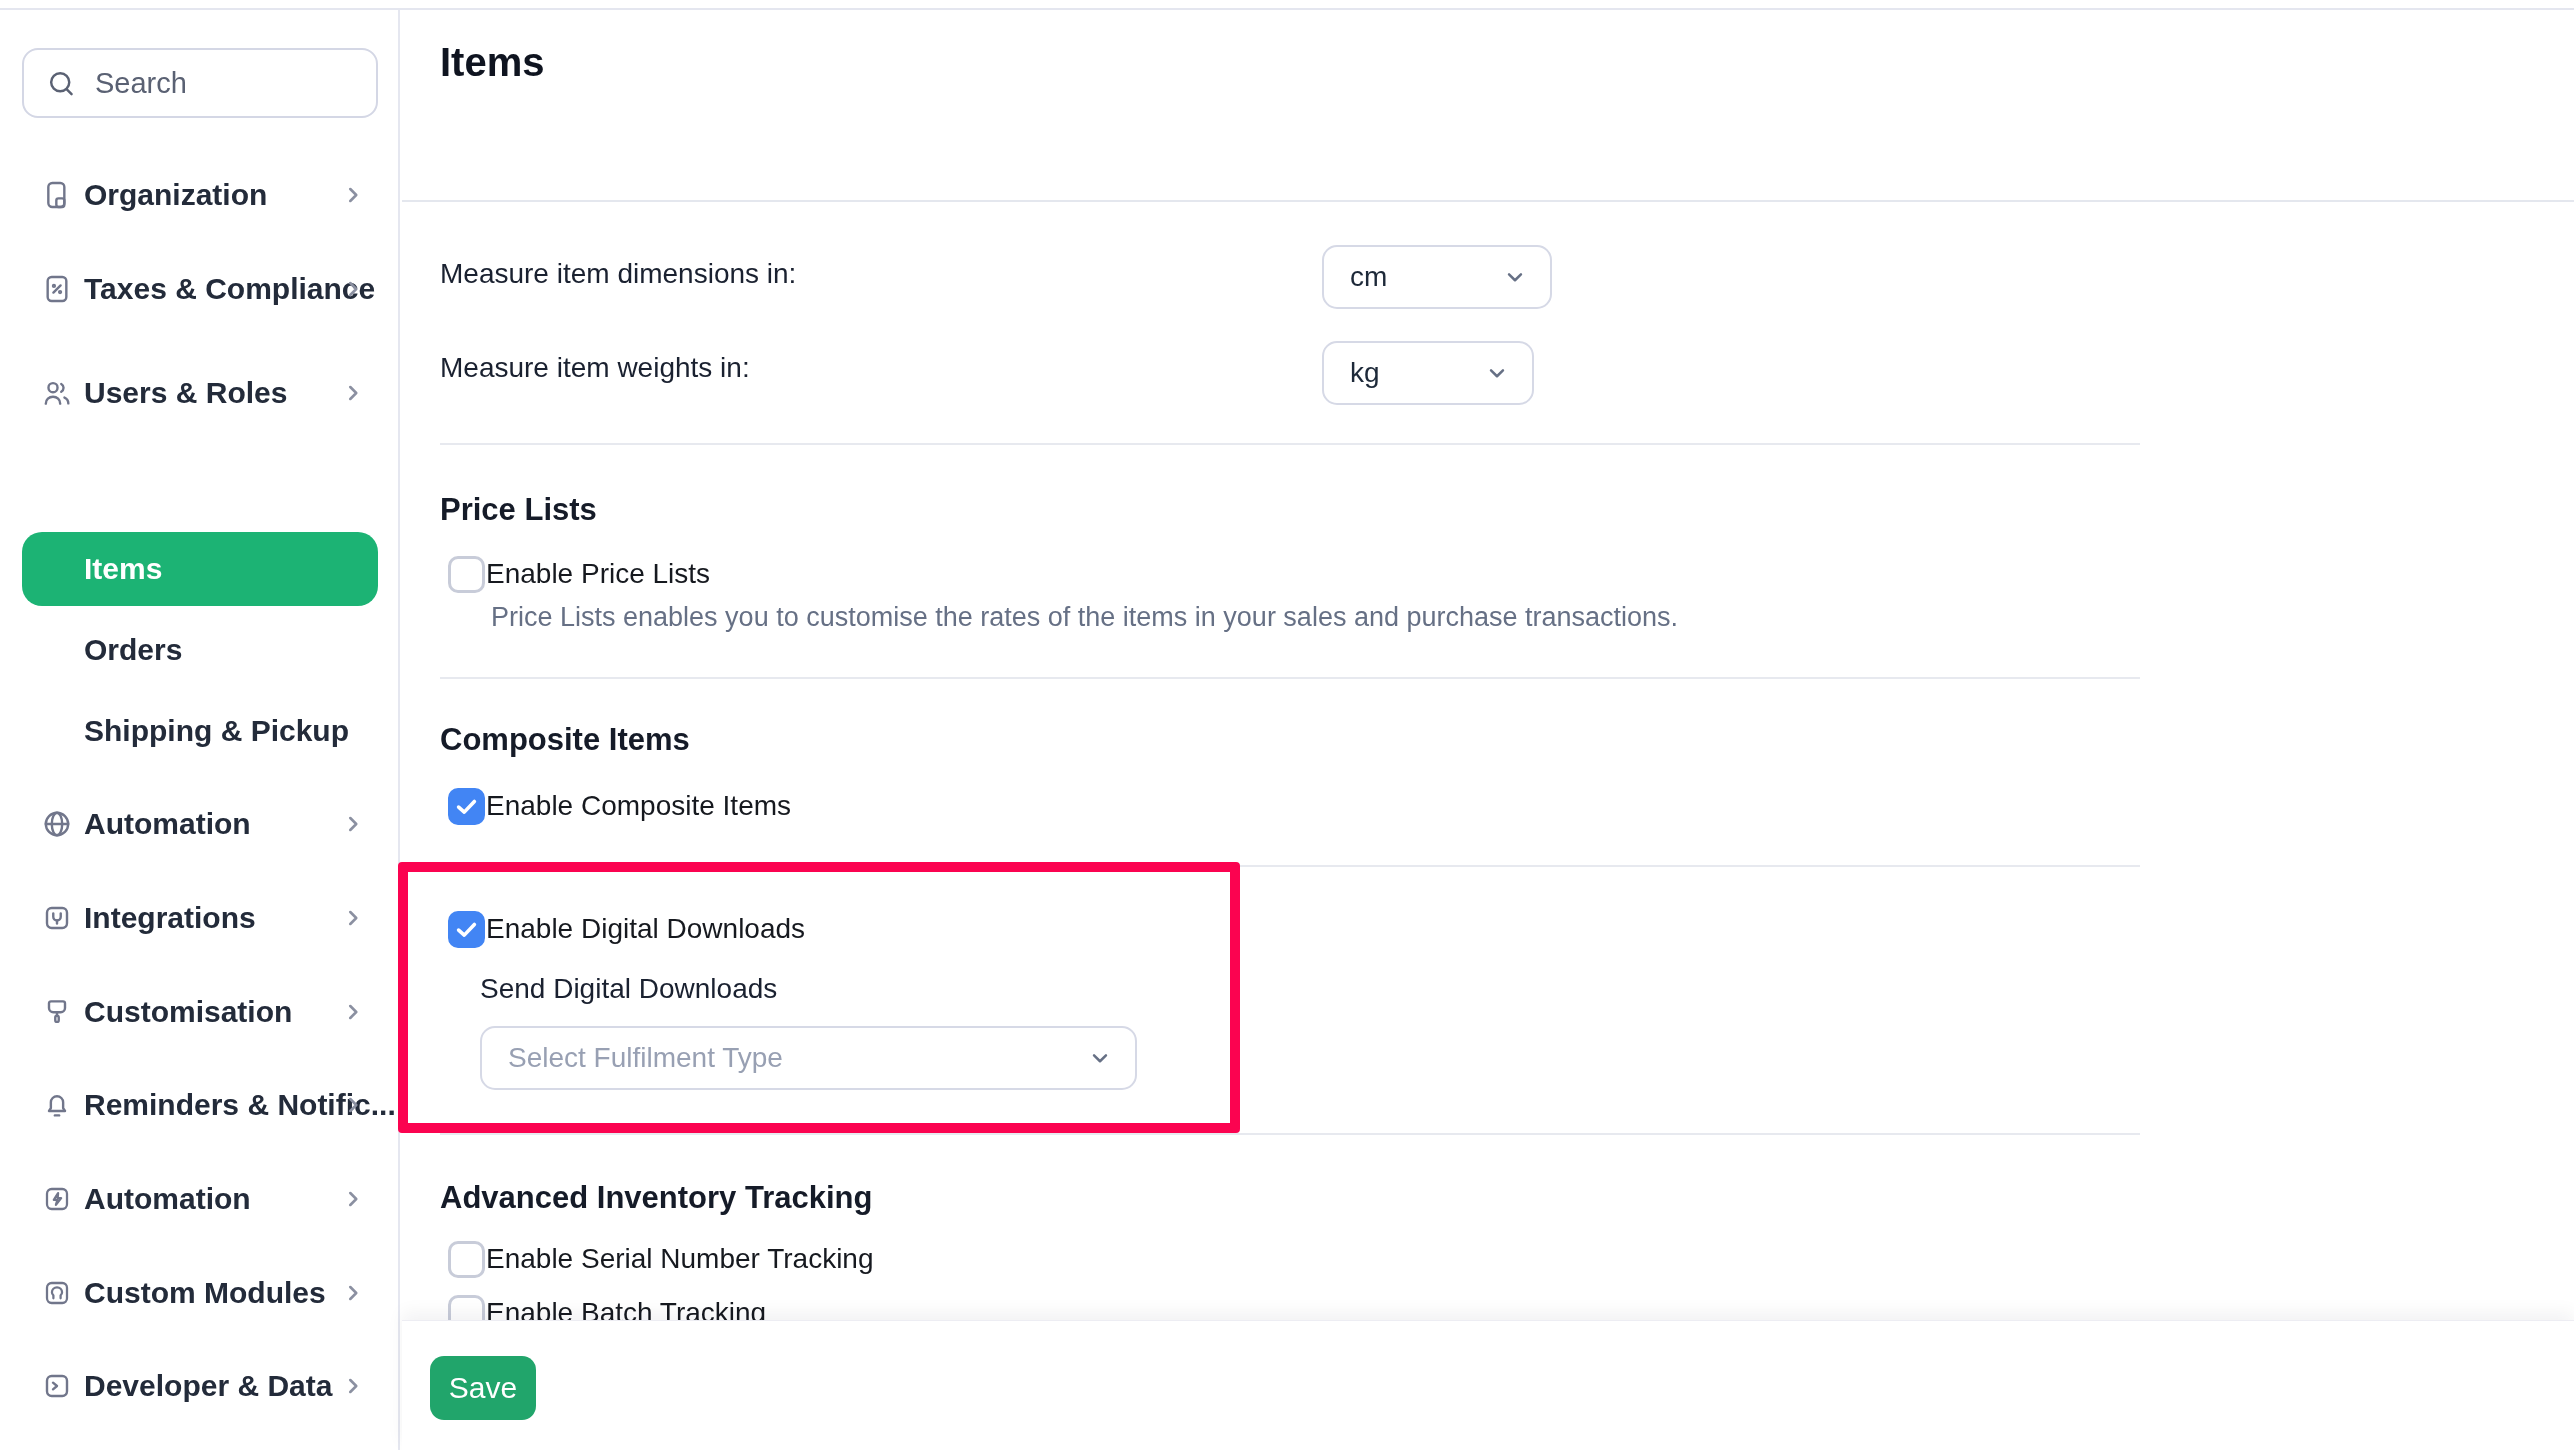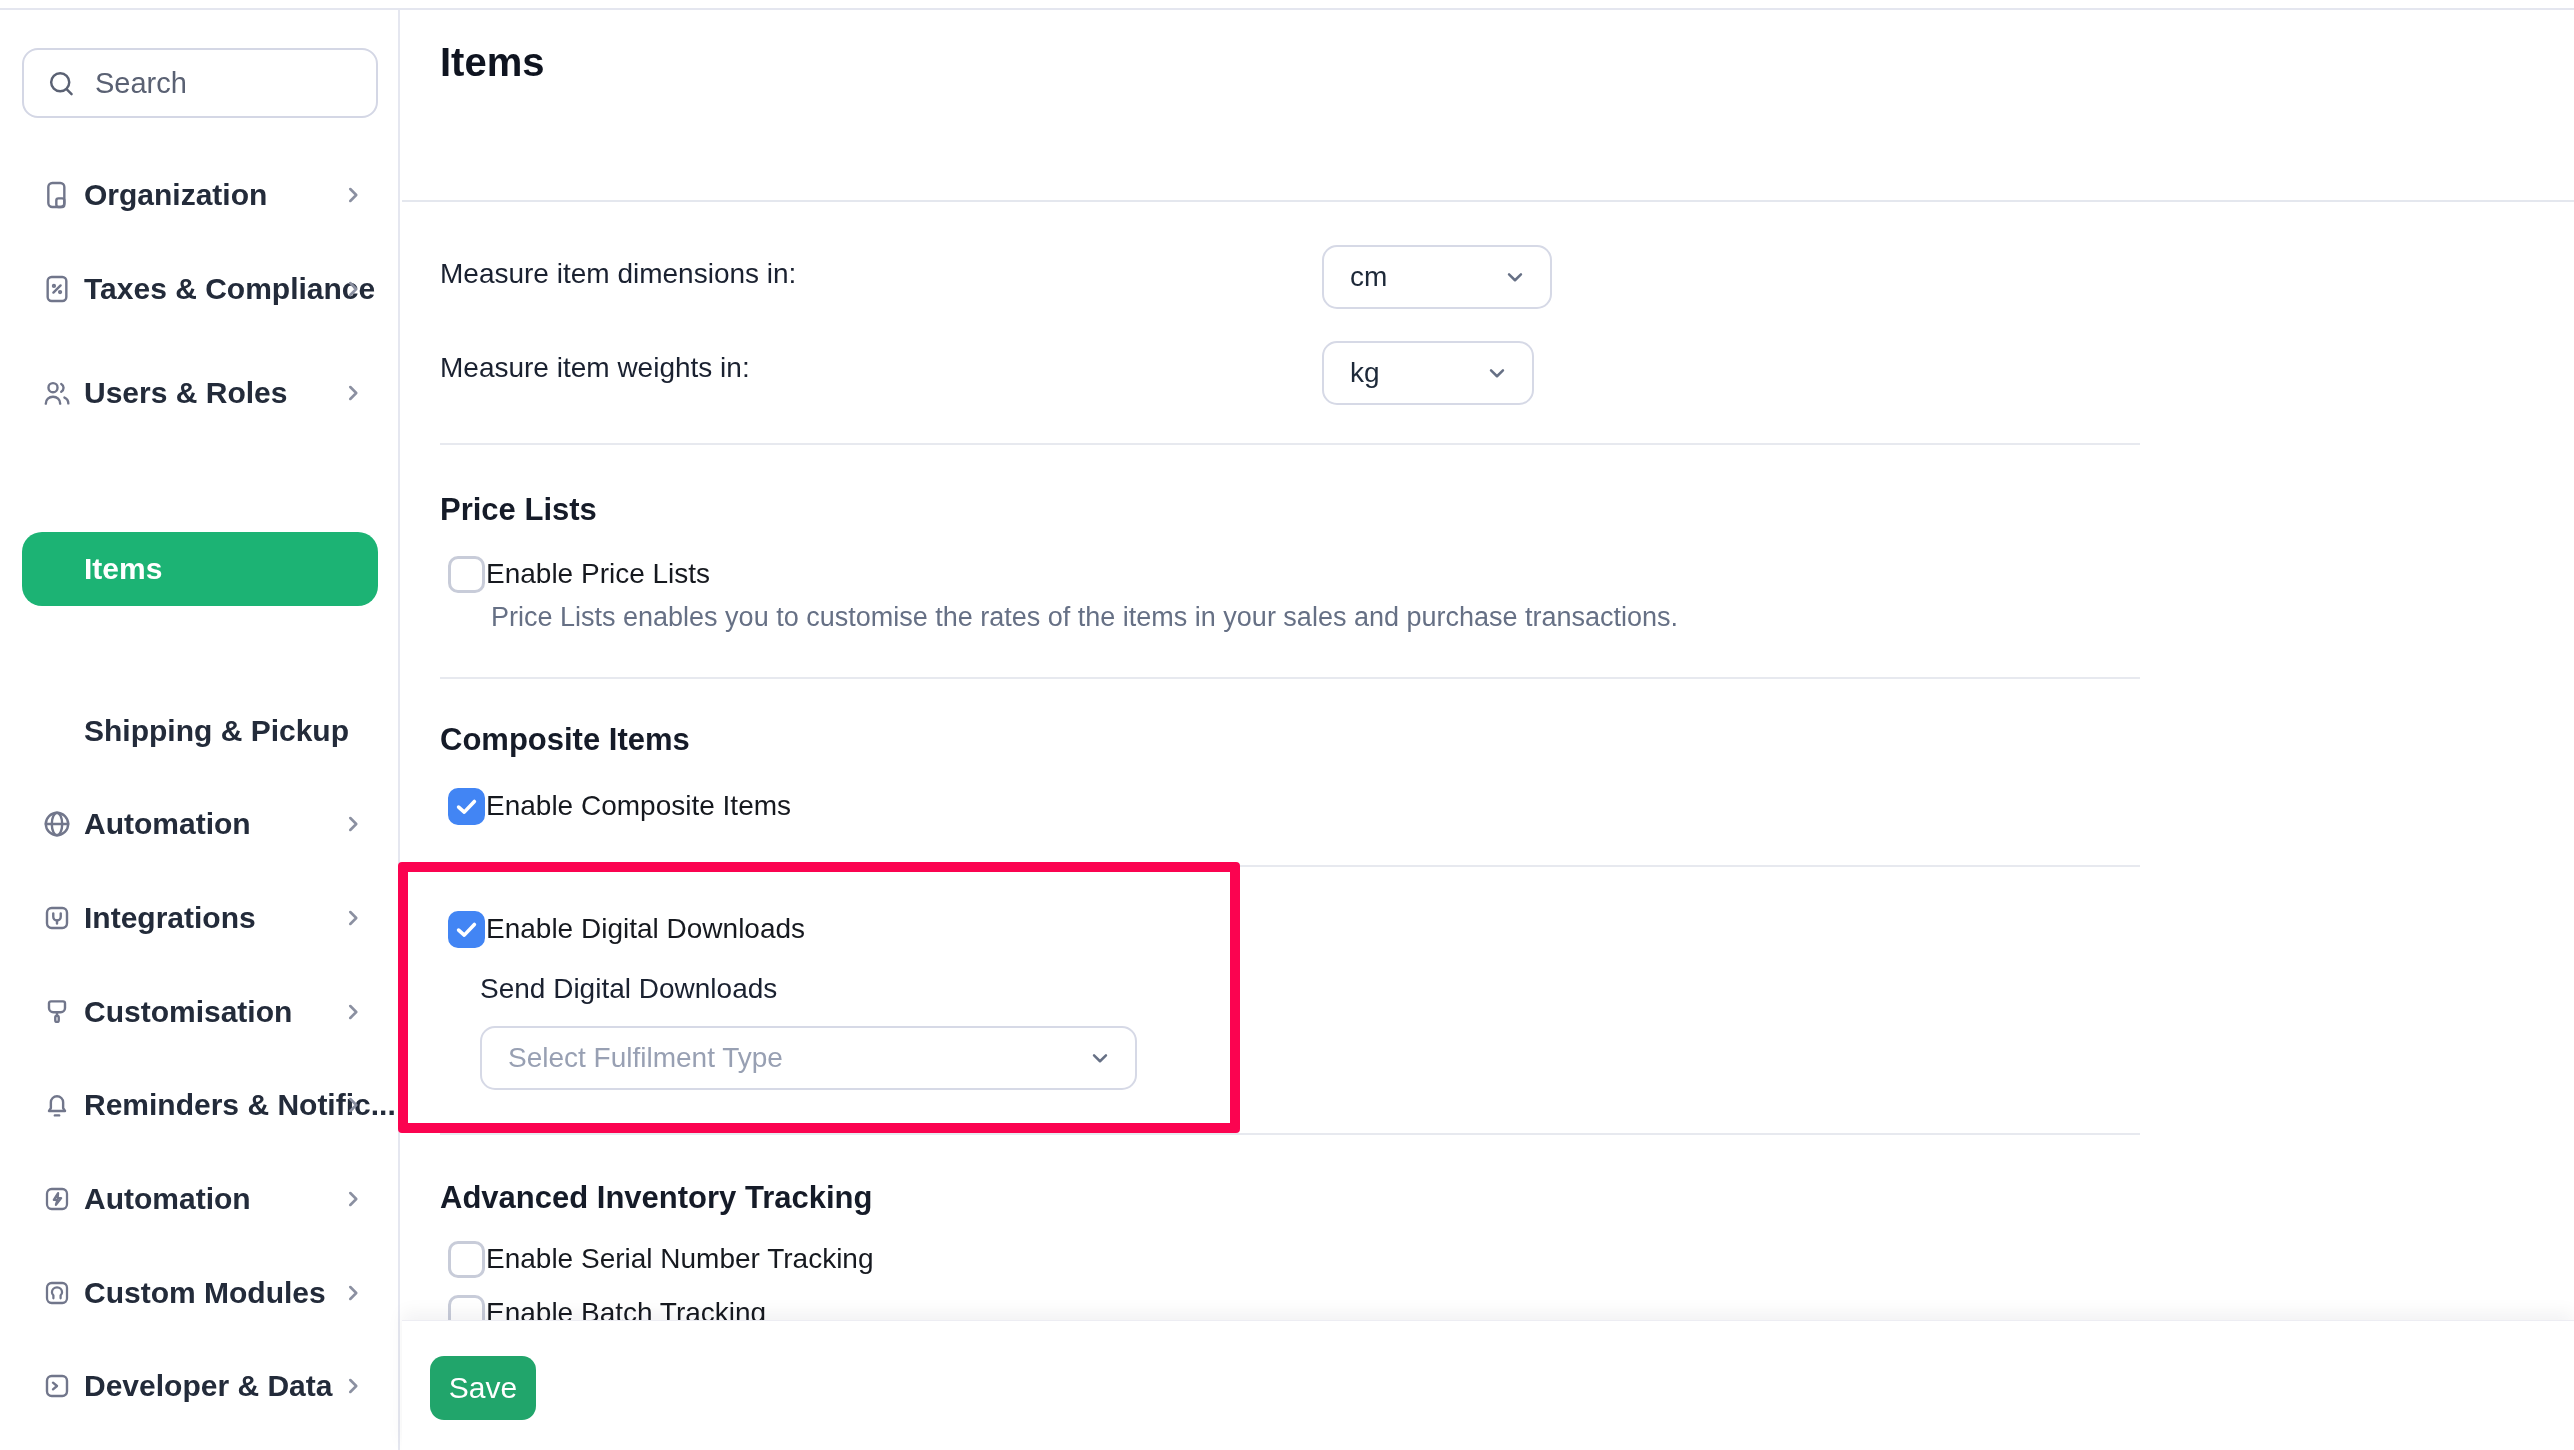--- a/index.html
+++ b/index.html
@@ -165,20 +165,23 @@
             <polyline points="9.5 6.5 15 12 9.5 17.5"></polyline>
           </svg>
       </span>
     </div>
 
 
     <div class="nav-row pill items-pill" style="top:522px;height:74px">
       <span class="lb">Items</span>
     </div>
 
+    <div class="nav-row sub" style="top:593px">
+      <span class="lb">Orders</span>
+    </div>
 
     <div class="nav-row sub" style="top:674px">
       <span class="lb">Shipping &amp; Pickup</span>
     </div>
 
     <div class="nav-row" style="top:767px">
       <span class="ic">
         <svg width="32" height="32" viewBox="0 0 24 24" fill="none" stroke="currentColor" stroke-width="1.8" stroke-linecap="round" stroke-linejoin="round">
             <circle cx="12" cy="12" r="8.4"></circle>
             <line x1="3.6" y1="12" x2="20.4" y2="12"></line>

